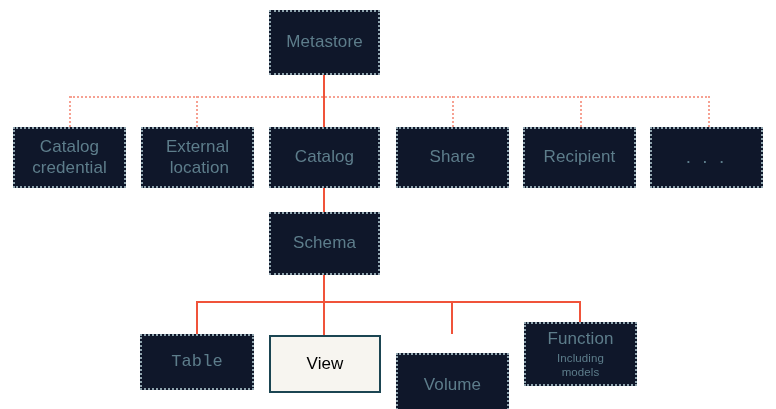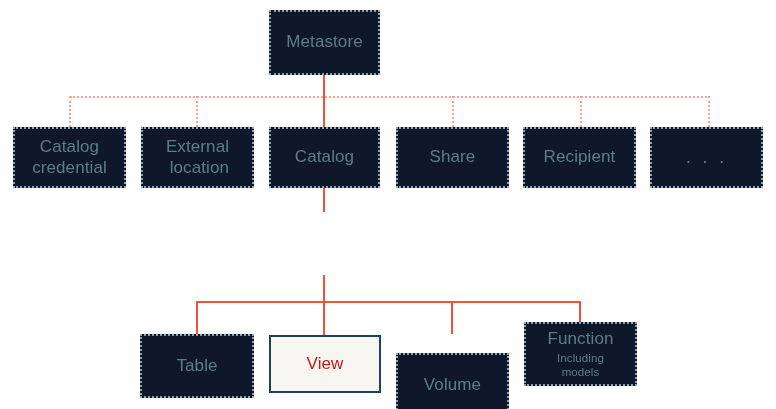--- a/index.html
+++ b/index.html
@@ -44,21 +44,21 @@
     display: block;
     font-size: 11.5px;
     line-height: 1.22;
     margin-top: 2px;
     white-space: pre-line;
     text-align: center;
   }
   .node.highlight {
     border: 2px solid #1b4552;
     background: #f7f5f0;
-    color: #b91c1c;
+    color: #000000;
   }
   .node.dots {
     letter-spacing: 3px;
     font-size: 19px;
   }
 
   
   .conn {
     position: absolute;
     z-index: 1;
@@ -131,22 +131,25 @@
   </div>
 
   <div class="node" style="left:523px; top:127px; width:113px; height:61px;">
     <span class="lbl">Recipient</span>
   </div>
 
   <div class="node dots" style="left:650px; top:127px; width:113px; height:61px;">
     <span class="lbl">. . .</span>
   </div>
 
+  <div class="node" style="left:269px; top:212px; width:111px; height:63px;">
+    <span class="lbl">Schema</span>
+  </div>
 
-  <div class="node" style="left:140px; top:334px; width:114px; height:64px;">
+  <div class="node" style="left:140px; top:334px; width:114px; height:56px;font-family:Liberation Mono, monospace;">
     <span class="lbl">Table</span>
   </div>
 
   <div class="node highlight" style="left:269px; top:335px; width:112px; height:58px;">
     <span class="lbl">View</span>
   </div>
 
   <div class="node" style="left:396px; top:353px; width:113px; height:64px;">
     <span class="lbl">Volume</span>
   </div>

